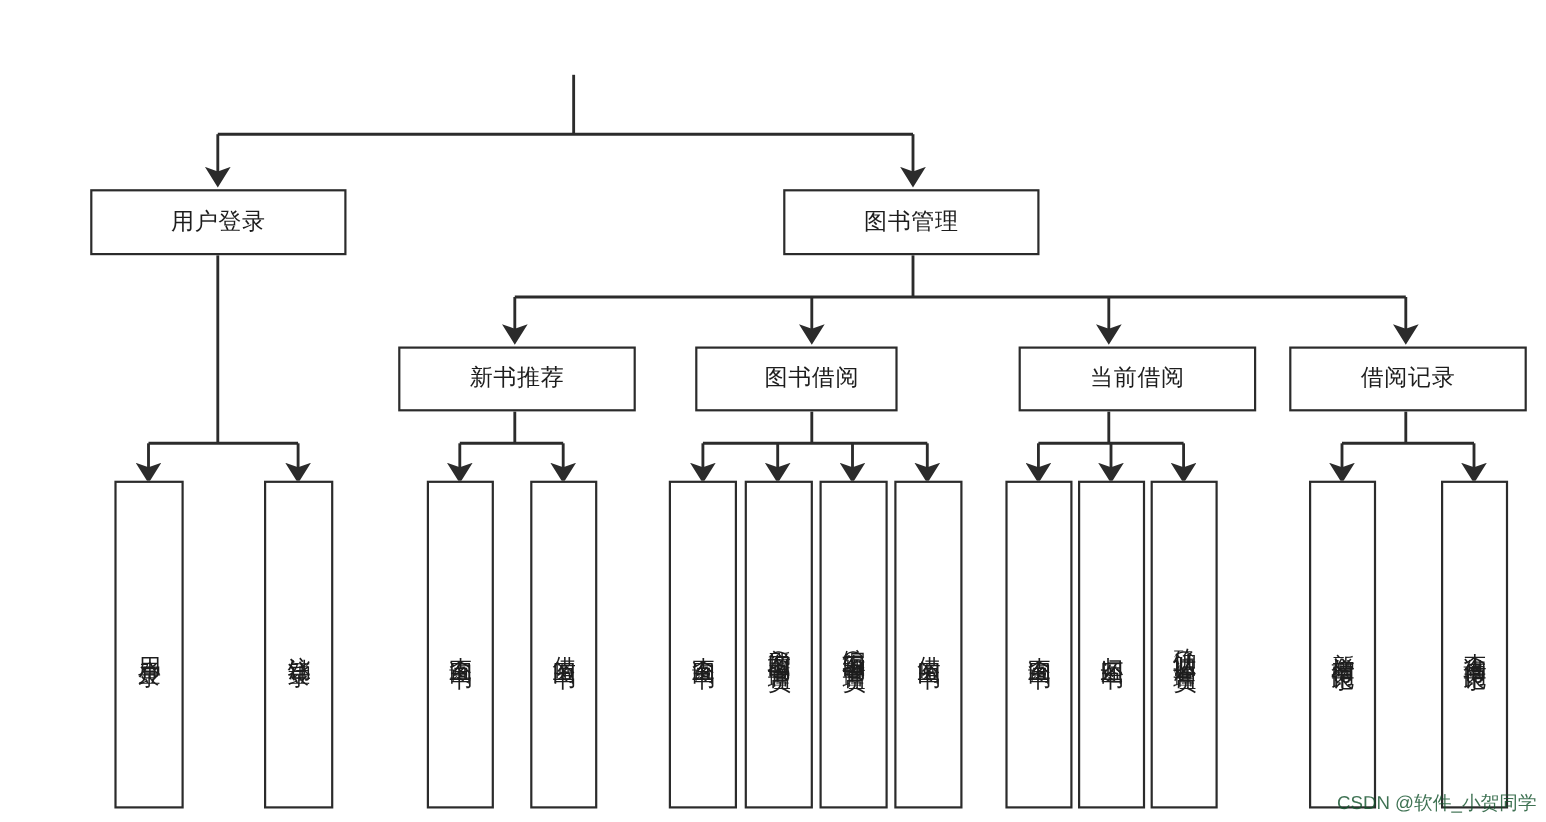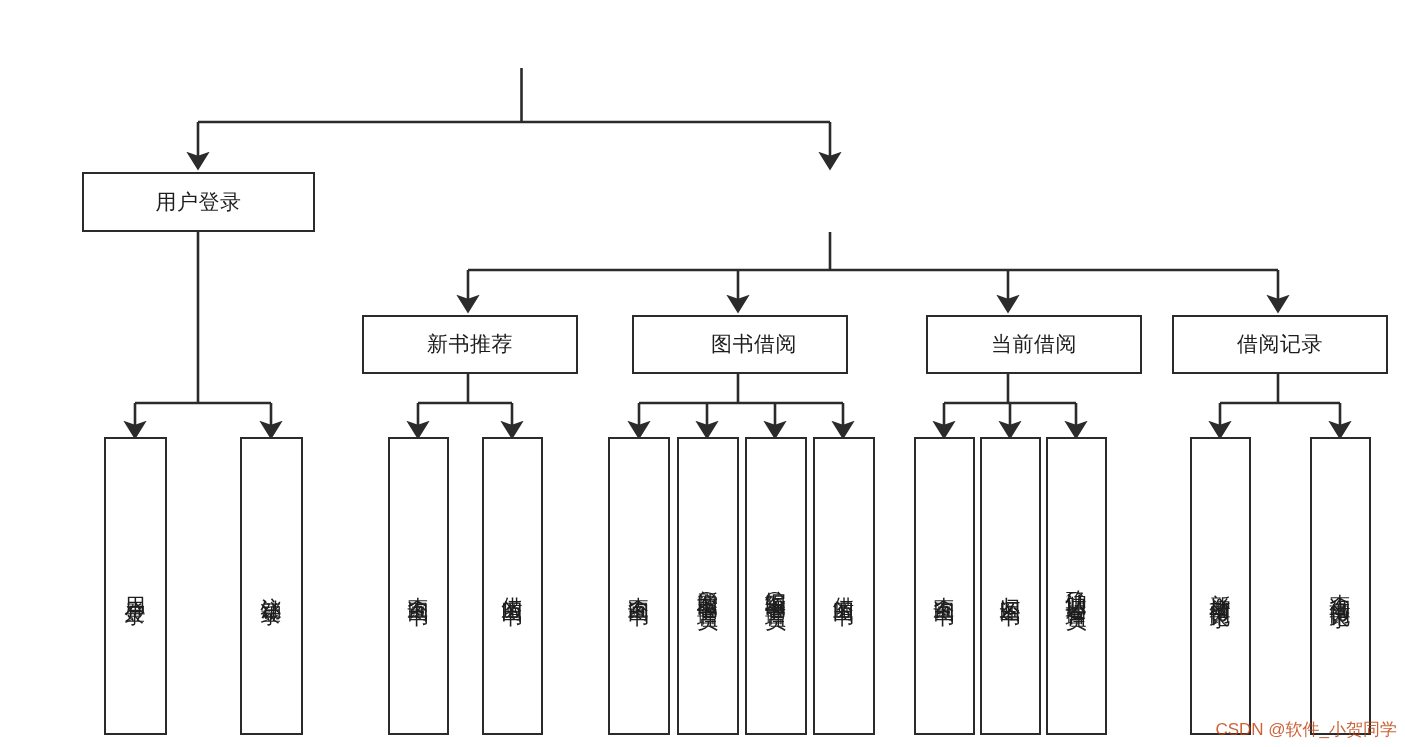--- a/index.html
+++ b/index.html
@@ -51,21 +51,21 @@
     letter-spacing: 3px;
     line-height: 1;
     white-space: nowrap;
     text-align: center;
   }
   .watermark {
     position: absolute;
     right: 8px;
     bottom: 6px;
     font-size: 17px;
-    color: #c2410c;
+    color: #14532d;
     opacity: 0.82;
     white-space: nowrap;
     pointer-events: none;
     font-family: "Liberation Sans", "DejaVu Sans", sans-serif;
   }
 </style>
 </head>
 <body>
 
 <div id="diagram-root">
@@ -130,26 +130,29 @@
       <path d="M1220,403 L1220,429" marker-end="url(#arrowhead)"></path>
       <path d="M1340,403 L1340,429" marker-end="url(#arrowhead)"></path>
     </g>
   </svg>
 
 
   <div class="node-box" style="left:82px; top:172px; width:233px; height:60px;">
     <span class="node-label-h">用户登录</span>
   </div>
 
+  <div class="node-box" style="left:712px; top:172px; width:233px; height:60px;">
+    <span class="node-label-h">图书管理</span>
+  </div>
 
   <div class="node-box" style="left:362px; top:315px; width:216px; height:59px;">
     <span class="node-label-h">新书推荐</span>
   </div>
 
-  <div class="node-box" style="left:632px; top:315px; width:216px; height:59px;padding-left:28px;">
+  <div class="node-box" style="left:632px; top:315px; width:184px; height:59px;padding-left:28px;">
     <span class="node-label-h">图书借阅</span>
   </div>
 
   <div class="node-box" style="left:902px; top:315px; width:216px; height:59px;margin-left:24px;">
     <span class="node-label-h">当前借阅</span>
   </div>
 
   <div class="node-box" style="left:1172px; top:315px; width:216px; height:59px;">
     <span class="node-label-h">借阅记录</span>
   </div>

